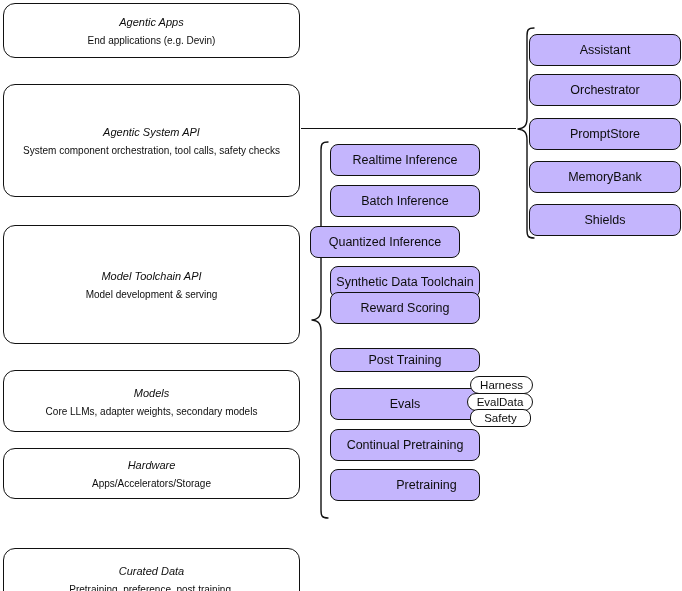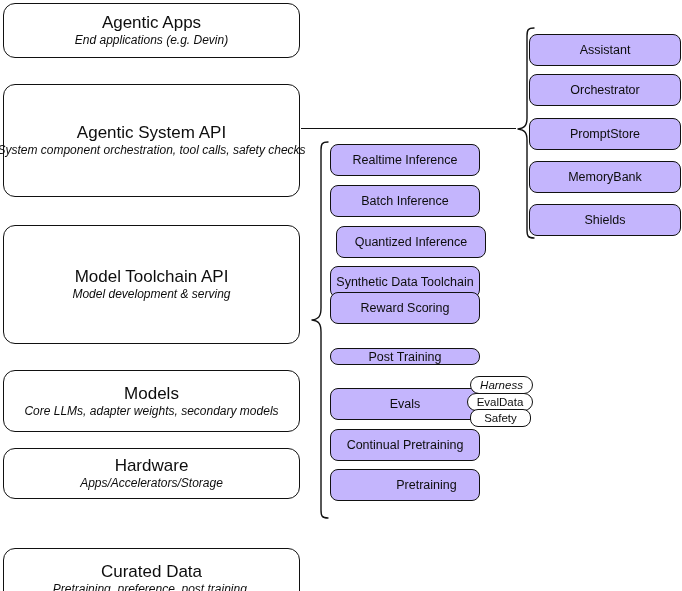--- a/index.html
+++ b/index.html
@@ -31,28 +31,27 @@
     justify-content: center;
     text-align: center;
   }
   .box .title {
     font-size: 13.5px;
     line-height: 17px;
     color: #0d0d0d;
     white-space: nowrap;
   }
   .box .subtitle {
-    font-size: 12px;
+    font-size: 10px;
     line-height: 13px;
     color: #0d0d0d;
     margin-top: 3px;
     white-space: nowrap;
-    font-style: italic;
   }
-  .layer-box .title { font-size: 17px; }
+  .layer-box .title { font-size: 11px; font-style: italic; }
   .cap-box {
     position: absolute;
     box-sizing: border-box;
     border: 1.4px solid #111111;
     border-radius: 8px;
     background: #c4b5fd;
     display: flex;
     align-items: center;
     justify-content: center;
     font-size: 12.5px;
@@ -134,35 +133,35 @@
              C 19 176, 17 179, 10 180
              C 17 181, 19 184, 19 192
              L 19 370
              C 19 376, 20 378, 26 378"></path>
   </svg>
 
   <div class="cap-box" style="left:330px; top:144px; width:150px; height:32px;">Realtime Inference</div>
 
   <div class="cap-box" style="left:330px; top:185px; width:150px; height:32px;">Batch Inference</div>
 
-  <div class="cap-box" style="left:336px; top:226px; width:150px; height:32px;">Quantized Inference</div>
+  <div class="cap-box" style="left:310px; top:226px; width:150px; height:32px;">Quantized Inference</div>
 
   <div class="cap-box" style="left:330px; top:266px; width:150px; height:32px;">Synthetic Data Toolchain</div>
 
   <div class="cap-box" style="left:330px; top:292px; width:150px; height:32px;">Reward Scoring</div>
 
-  <div class="cap-box" style="left:330px; top:348px; width:150px; height:17px;">Post Training</div>
+  <div class="cap-box" style="left:330px; top:348px; width:150px; height:24px;">Post Training</div>
 
   <div class="cap-box" style="left:330px; top:388px; width:150px; height:32px;">Evals</div>
 
   <div class="cap-box" style="left:330px; top:429px; width:150px; height:32px;">Continual Pretraining</div>
 
   <div class="cap-box" style="left:330px; top:469px; width:150px; height:32px;padding-left:43px;">Pretraining</div>
 
-  <div class="pill" style="left:470px; top:376px; width:63px; height:18px;font-style:italic;">Harness</div>
+  <div class="pill" style="left:470px; top:376px; width:63px; height:18px;">Harness</div>
 
   <div class="pill" style="left:467px; top:393px; width:66px; height:18px;">EvalData</div>
 
   <div class="pill" style="left:470px; top:409px; width:61px; height:18px;border-radius:8px;">Safety</div>
 
   <svg class="brace" width="24" height="214" style="left:512px; top:26px;" viewBox="0 0 24 214">
     <path d="M 22 2
              C 16 2, 15 4, 15 10
              L 15 92
              C 15 99, 13 102, 6 103

